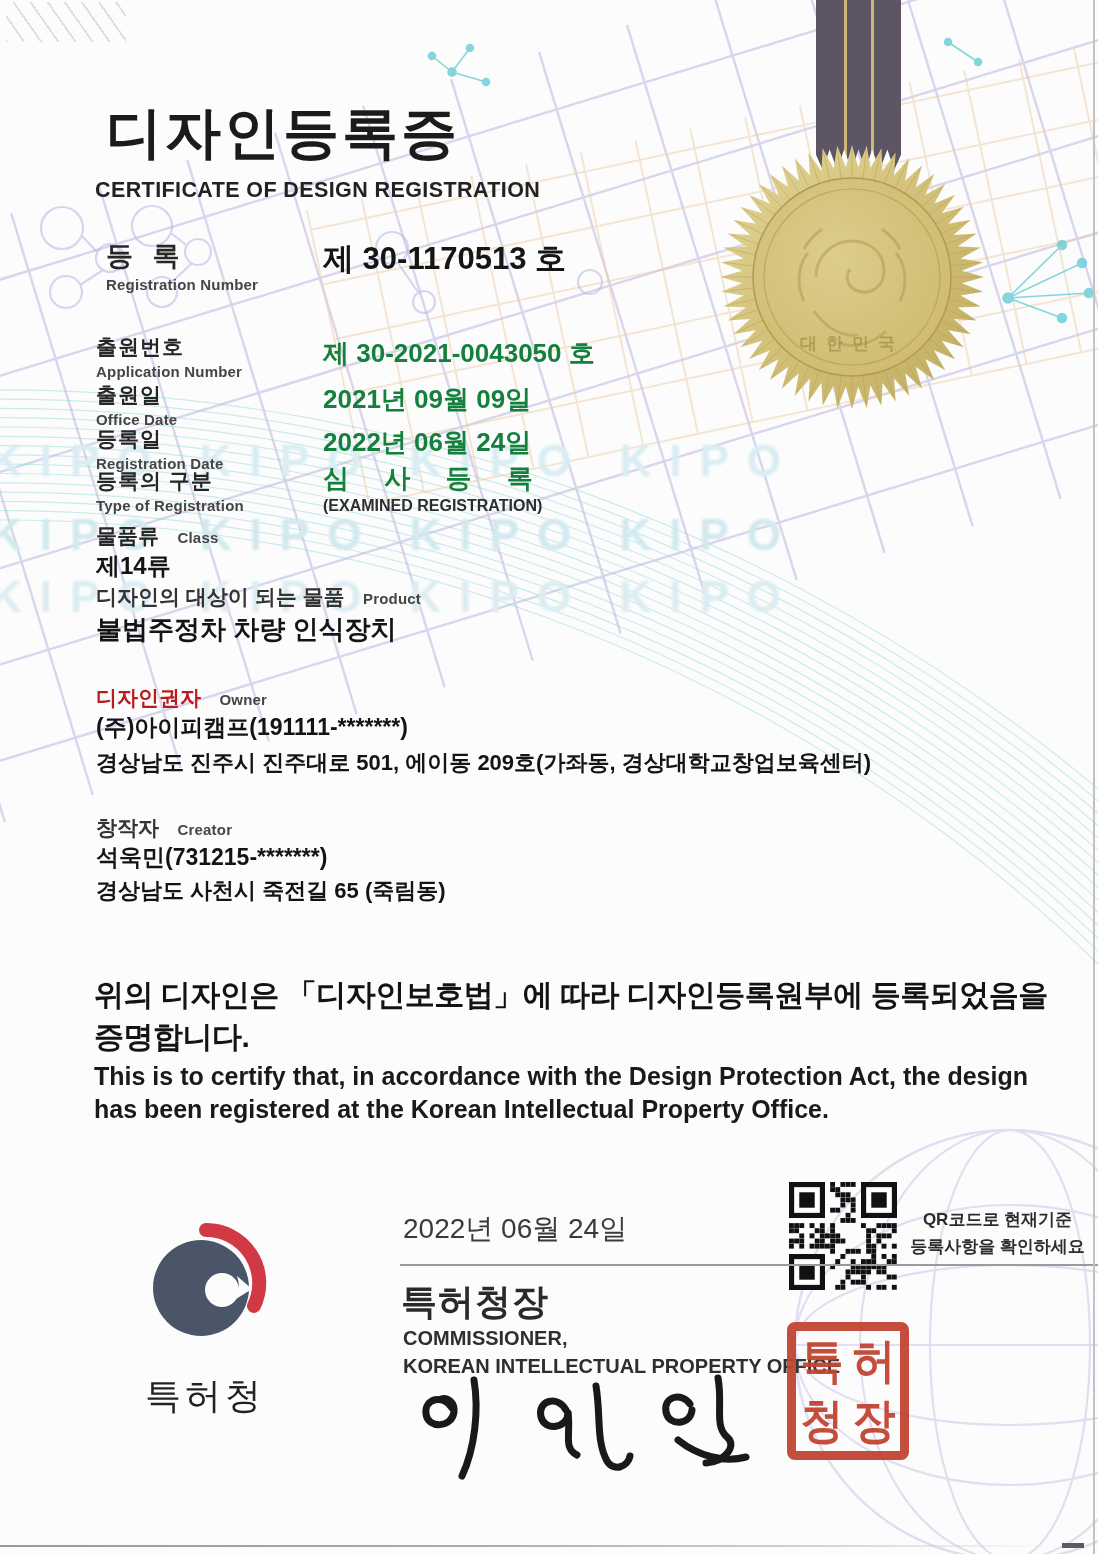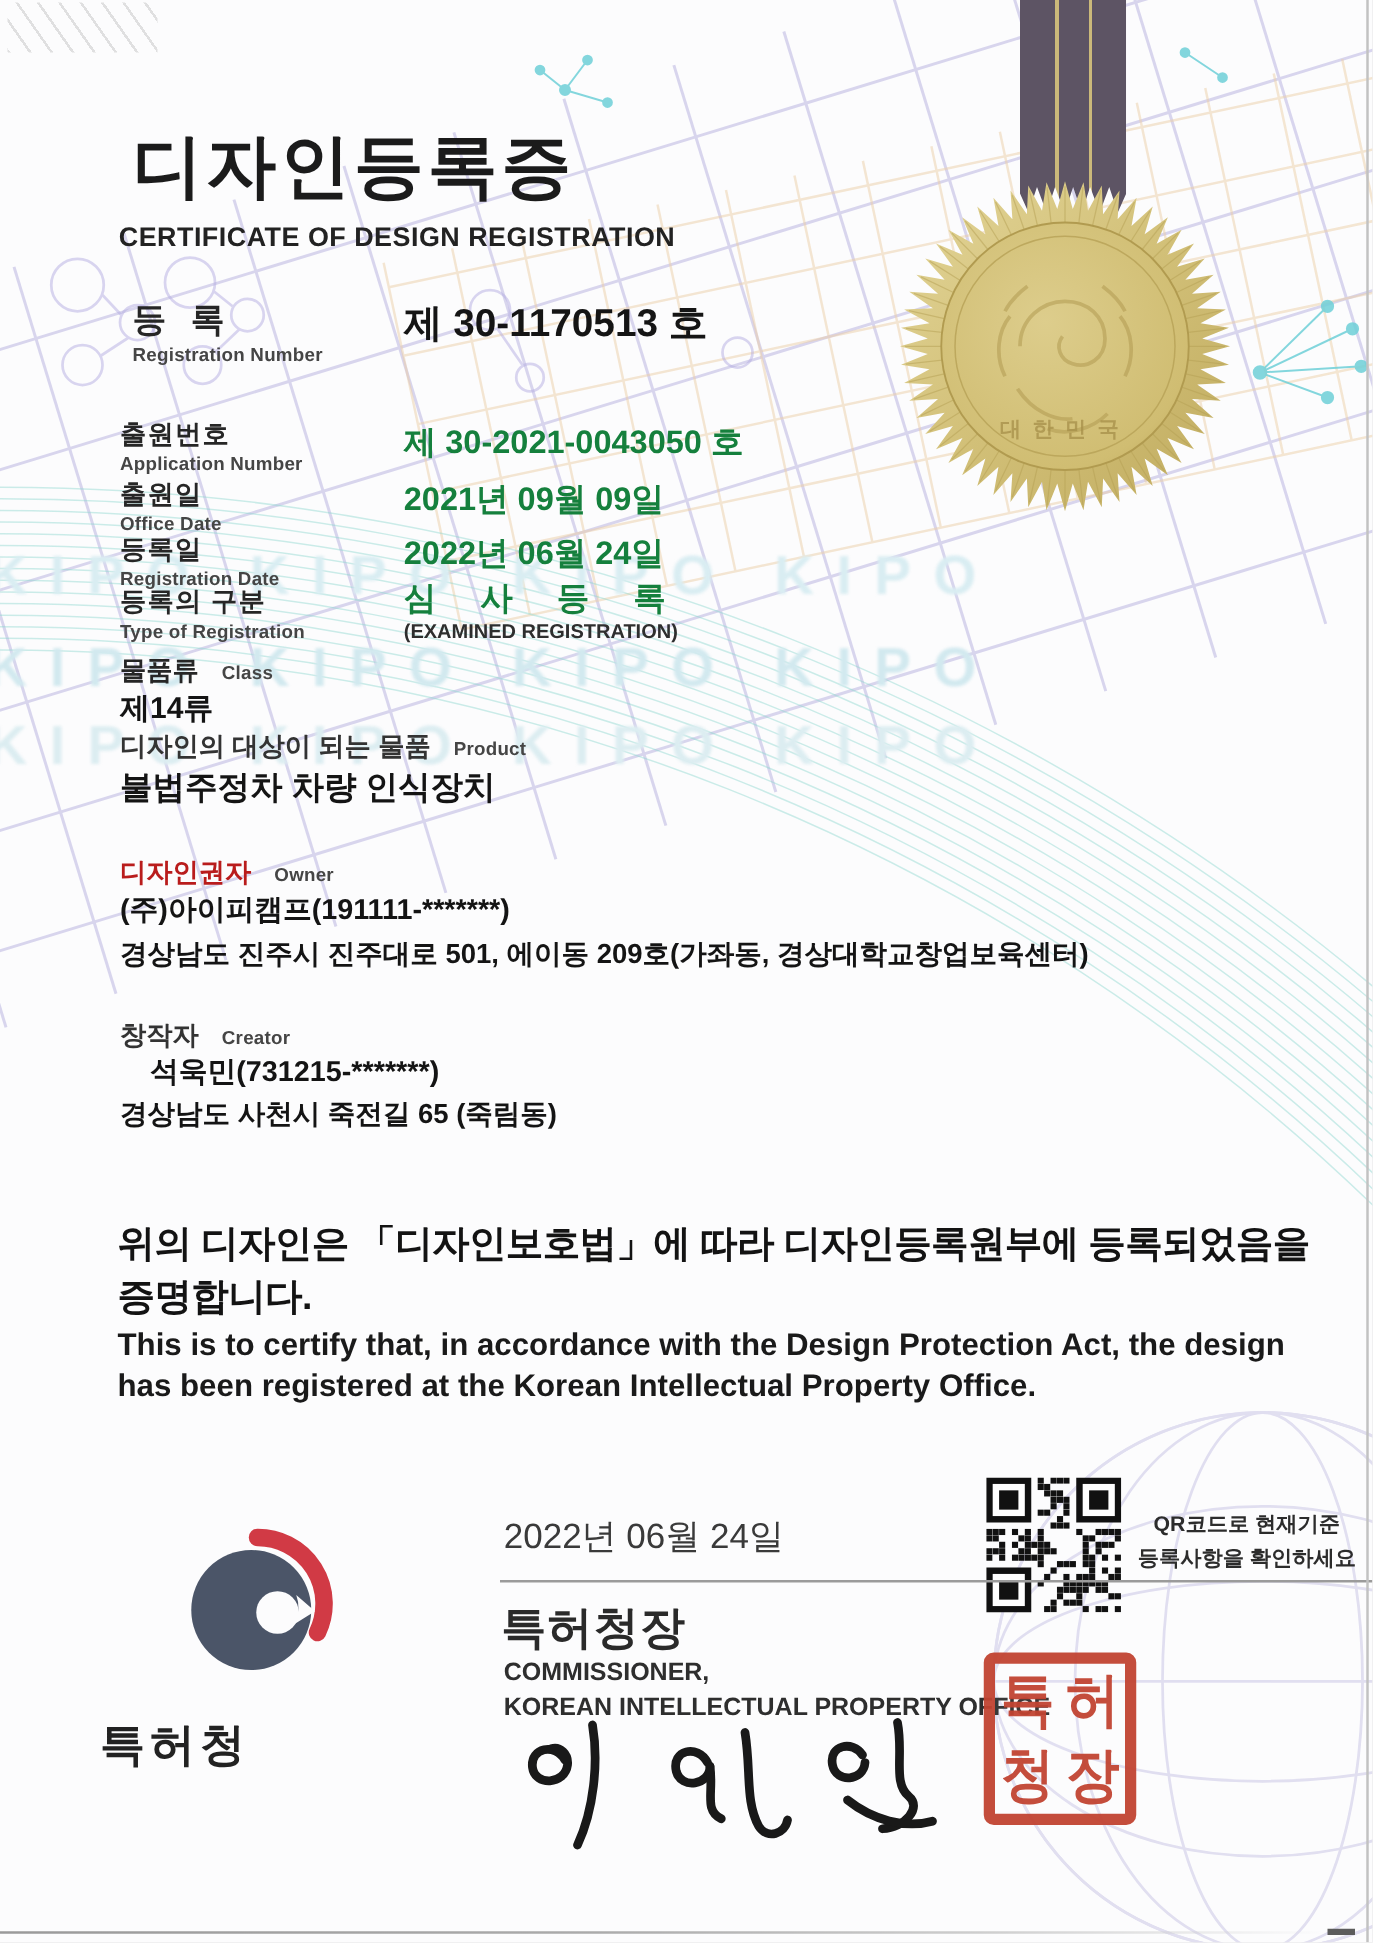--- a/index.html
+++ b/index.html
@@ -50,21 +50,21 @@
   .stmt-en{font-size:25px;font-weight:800;color:#1a1a1a;}
   
   .issue-date{left:403px;top:1210px;font-size:28px;font-weight:400;color:#3a3a3a;}
   .footer-divider{left:400px;top:1264px;width:698px;height:2px;background:#9b9b9b;}
   .comm-kr{left:401px;top:1278px;font-size:36px;font-weight:800;color:#2a2a2a;letter-spacing:1px;}
   .comm-en1{left:403px;top:1327px;font-size:20px;font-weight:700;color:#2e2e2e;}
   .comm-en2{left:403px;top:1355px;font-size:20px;font-weight:700;color:#2e2e2e;}
   .qr-box{left:789px;top:1182px;width:108px;height:108px;}
   .qr-caption{left:905px;top:1206px;width:185px;text-align:center;font-size:17px;font-weight:700;color:#2c2c2c;line-height:1.6;}
   .kipo-logo{left:142px;top:1222px;width:128px;height:128px;}
-  .agency-kr{left:80px;top:1372px;width:250px;font-size:36px;font-weight:700;color:#222;letter-spacing:4px;}
+  .agency-kr{left:80px;top:1372px;width:250px;text-align:center;font-size:36px;font-weight:400;color:#222;letter-spacing:4px;}
   .agency-en{left:80px;top:1424px;width:250px;text-align:center;font-size:21px;font-weight:600;color:#303030;line-height:1.45;}
   .signature{left:408px;top:1368px;width:370px;height:115px;}
   .red-seal{
     left:787px;top:1322px;width:122px;height:138px;z-index:6;
     border:9px solid #c24432;border-radius:8px;box-sizing:border-box;
     display:grid;grid-template-columns:1fr 1fr;align-items:center;justify-items:center;
     background:rgba(255,255,255,.05);opacity:.95;
   }
   .red-seal span{
     font-size:43px;font-weight:800;color:#c24432;line-height:.95;
@@ -353,21 +353,21 @@
     <span class="label-kr" style="font-weight:600;color:#b91c1c;">디자인권자</span>
     <span class="label-en">Owner</span>
   </div>
   <div class="abs party-name" style="left:96px;top:712px;">(주)아이피캠프(191111-*******)</div>
   <div class="abs party-addr" style="left:96px;top:748px;">경상남도 진주시 진주대로 501, 에이동 209호(가좌동, 경상대학교창업보육센터)</div>
 
   <div class="abs inline-label" style="left:96px;top:814px;">
     <span class="label-kr" style="font-weight:600;color:#333;">창작자</span>
     <span class="label-en">Creator</span>
   </div>
-  <div class="abs party-name" style="left:96px;top:842px;margin-left:24px;">석욱민(731215-*******)</div>
+  <div class="abs party-name" style="left:96px;top:842px;">석욱민(731215-*******)</div>
   <div class="abs party-addr" style="left:96px;top:876px;">경상남도 사천시 죽전길 65 (죽림동)</div>
 
   <div class="abs stmt-kr" style="left:94px;top:975px;">위의 디자인은 「디자인보호법」에 따라 디자인등록원부에 등록되었음을</div>
   <div class="abs stmt-kr" style="left:94px;top:1017px;">증명합니다.</div>
   <div class="abs stmt-en" style="left:94px;top:1062px;">This is to certify that, in accordance with the Design Protection Act, the design</div>
   <div class="abs stmt-en" style="left:94px;top:1095px;">has been registered at the Korean Intellectual Property Office.</div>
 
   <div class="abs issue-date">2022년 06월 24일</div>
 
   <svg class="abs qr-box" viewBox="0 0 108 108">

